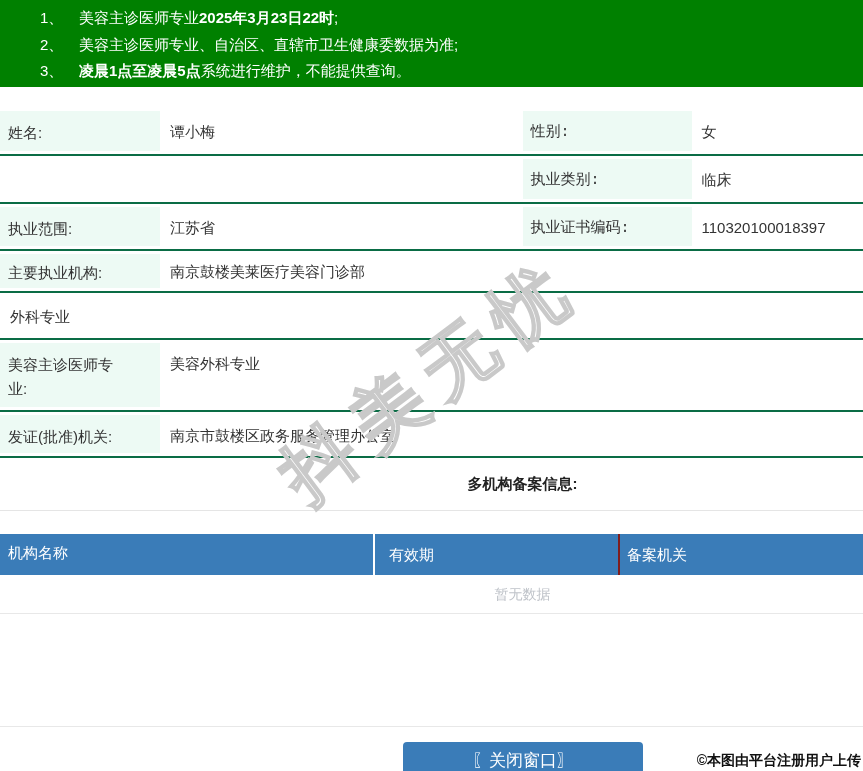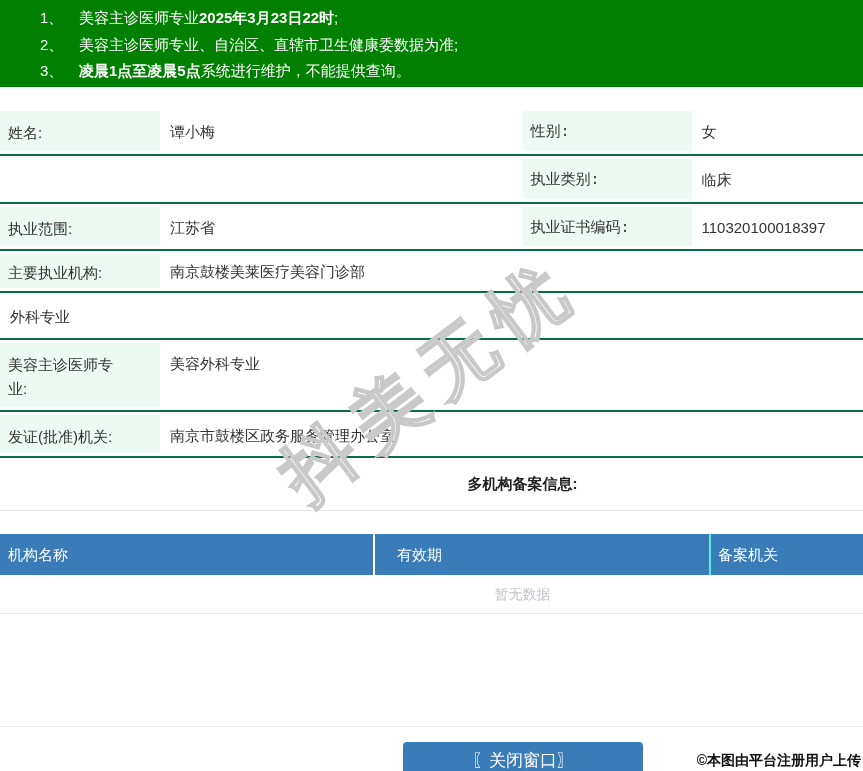--- a/index.html
+++ b/index.html
@@ -39,22 +39,22 @@
   .h42 .dlabel,.h42 .dvalue{padding-top:10px;}
 
   
   .filing-title{
     height:53px;box-sizing:border-box;padding-top:17px;text-align:center;
     font-size:15px;font-weight:bold;color:#222;border-bottom:1px solid #e5e5e5;
   }
   .ftable{margin-top:23px;}
   .fhead{display:flex;height:41px;background:#3a7cb8;color:#fff;font-size:15px;}
   .fcol{box-sizing:border-box;line-height:41px;overflow:hidden;white-space:nowrap;}
-  .fcol1{width:375px;border-right:2px solid #fff;padding-left:8px;}
-  .fcol2{width:336px;border-right:2px solid #5eead4;padding-left:22px;}
+  .fcol1{width:375px;border-right:2px solid #fff;padding-left:8px;font-family:Liberation Mono, monospace;}
+  .fcol2{width:245px;border-right:2px solid #7f1d1d;padding-left:14px;}
   .fcol3{flex:1;padding-left:7px;}
   .fempty{
     height:38px;line-height:38px;text-align:center;font-size:14px;color:#bfc3c9;
     border-bottom:1px solid #e8e8e8;
   }
 
   
   .spacer{height:112px;}
   .bottom-line{border-top:1px solid #e8e8e8;height:0;}
   .close-btn{

